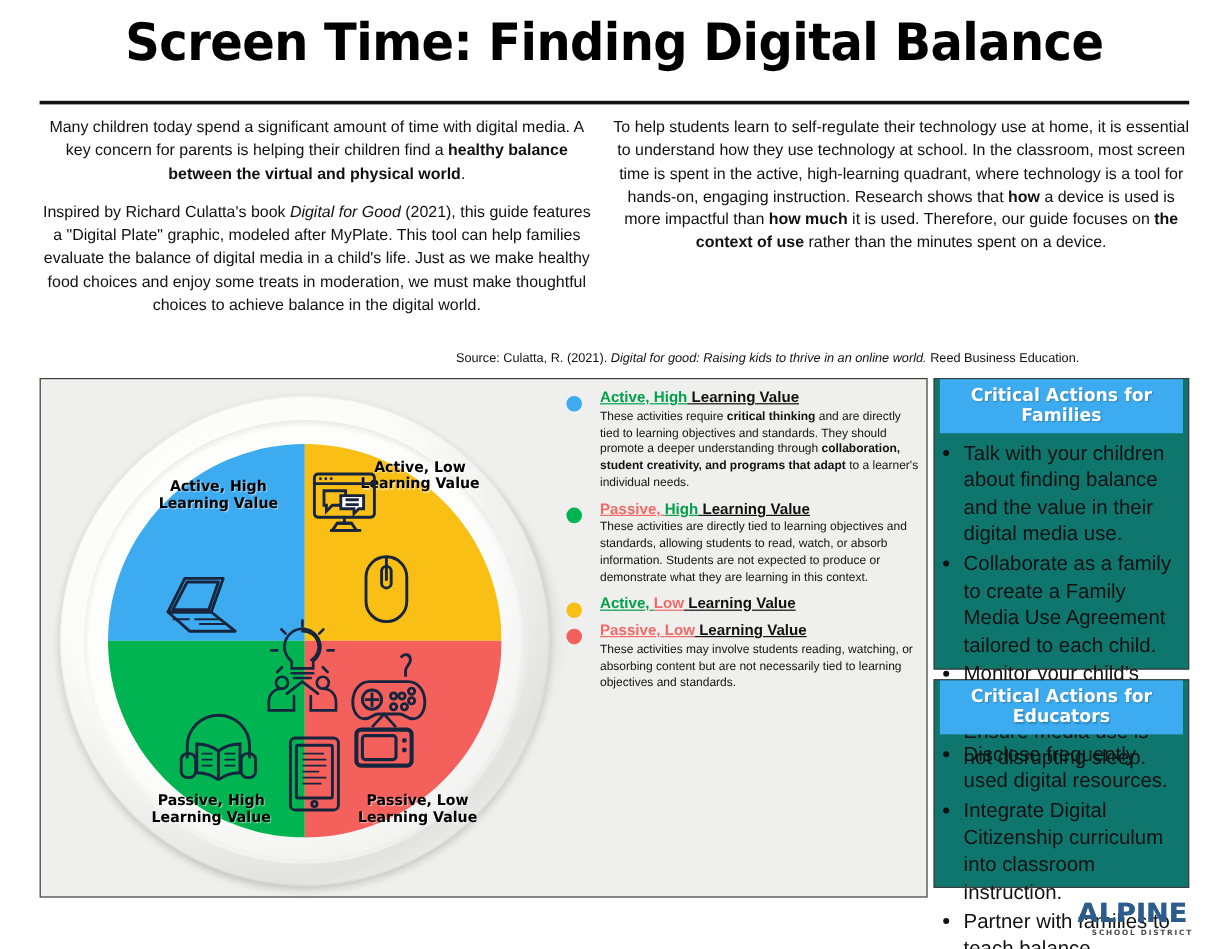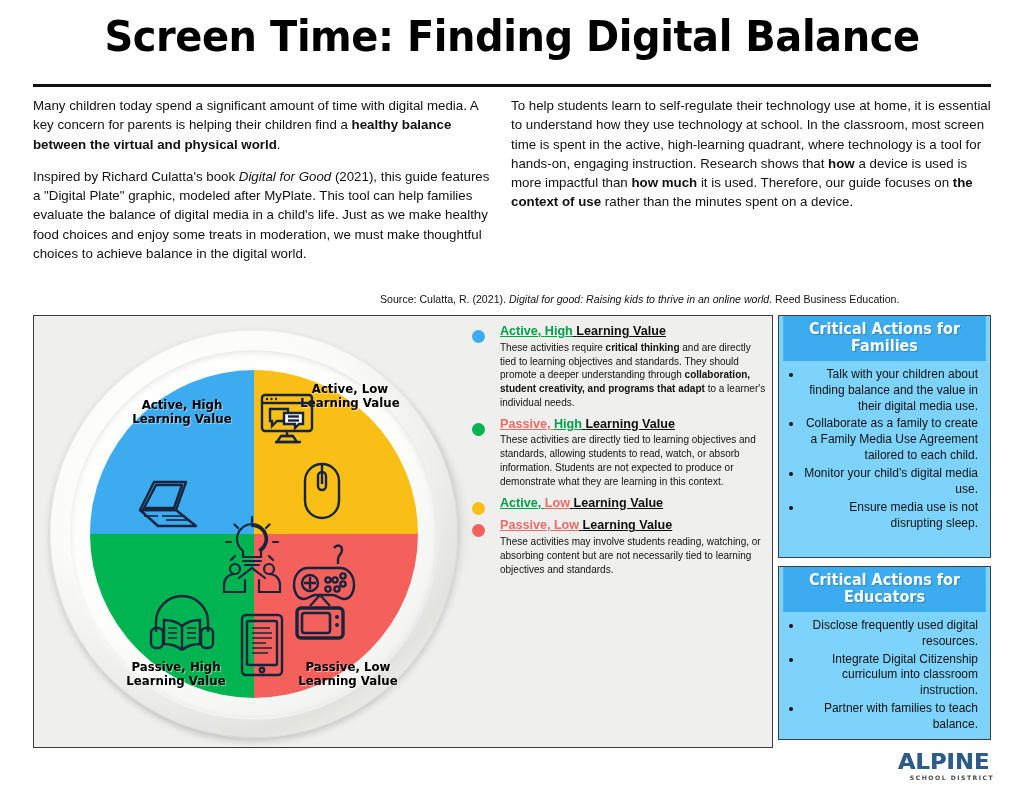--- a/index.html
+++ b/index.html
@@ -31,21 +31,21 @@
     position:absolute;left:33px;top:84px;width:958px;height:3px;background:#111;
   }
 
   
   .intro{position:absolute;top:96px;left:33px;width:958px;}
   .col{
     font-size:13.3px;line-height:1.45;color:#111;
   }
   .col-left{position:absolute;left:0;top:0;width:462px;}
   .col-right{position:absolute;left:478px;top:0;width:480px;}
-  .col p{margin:0 0 13px 0;}
+  .col p{margin:0 0 13px 0;text-align:center;}
   .col b{font-weight:bold;}
   .col i{font-style:italic;}
 
   .source{
     position:absolute;left:380px;top:293px;width:611px;
     text-align:left;
     font-size:10.6px;line-height:1.3;color:#111;
   }
   .source i{font-style:italic;}
 
@@ -127,38 +127,38 @@
   .desc-b{
     font-size:10px;line-height:1.38;color:#111;margin:0;
   }
   .desc-b b{font-weight:bold;}
 
   
   .side{
     position:absolute;left:778px;top:315px;width:213px;
   }
   .card{
-    background:#7dd3fc;border:1.6px solid #3d3d3d;box-sizing:border-box;
+    background:#0f766e;border:1.6px solid #3d3d3d;box-sizing:border-box;
     margin-bottom:8px;
   }
   .card-head{
     background:#3cabf0;
     color:#ffffff;
     font-family:"DejaVu Sans", sans-serif;
     font-weight:bold;
     font-size:15px;line-height:1.12;
     text-align:center;
     padding:5px 6px 6px 6px;
     text-shadow:1px 1px 1px rgba(0,0,0,0.22);
     transform:scaleX(0.96);
   }
   .card-body{padding:6px 8px 8px 2px;}
   .card-body ul{margin:0;padding:0 4px 0 22px;list-style:disc;}
   .card-body li{
-    font-size:12px;line-height:1.33;color:#111;margin-bottom:2px;text-align:right;
+    font-size:17px;line-height:1.33;color:#111;margin-bottom:2px;
   }
   .card-fam{height:243px;}
   .card-edu{height:174px;}
 
   
   .logo{
     position:absolute;left:898px;top:751px;width:113px;height:32px;
   }
   .logo-word{
     font-family:"DejaVu Sans", sans-serif;

